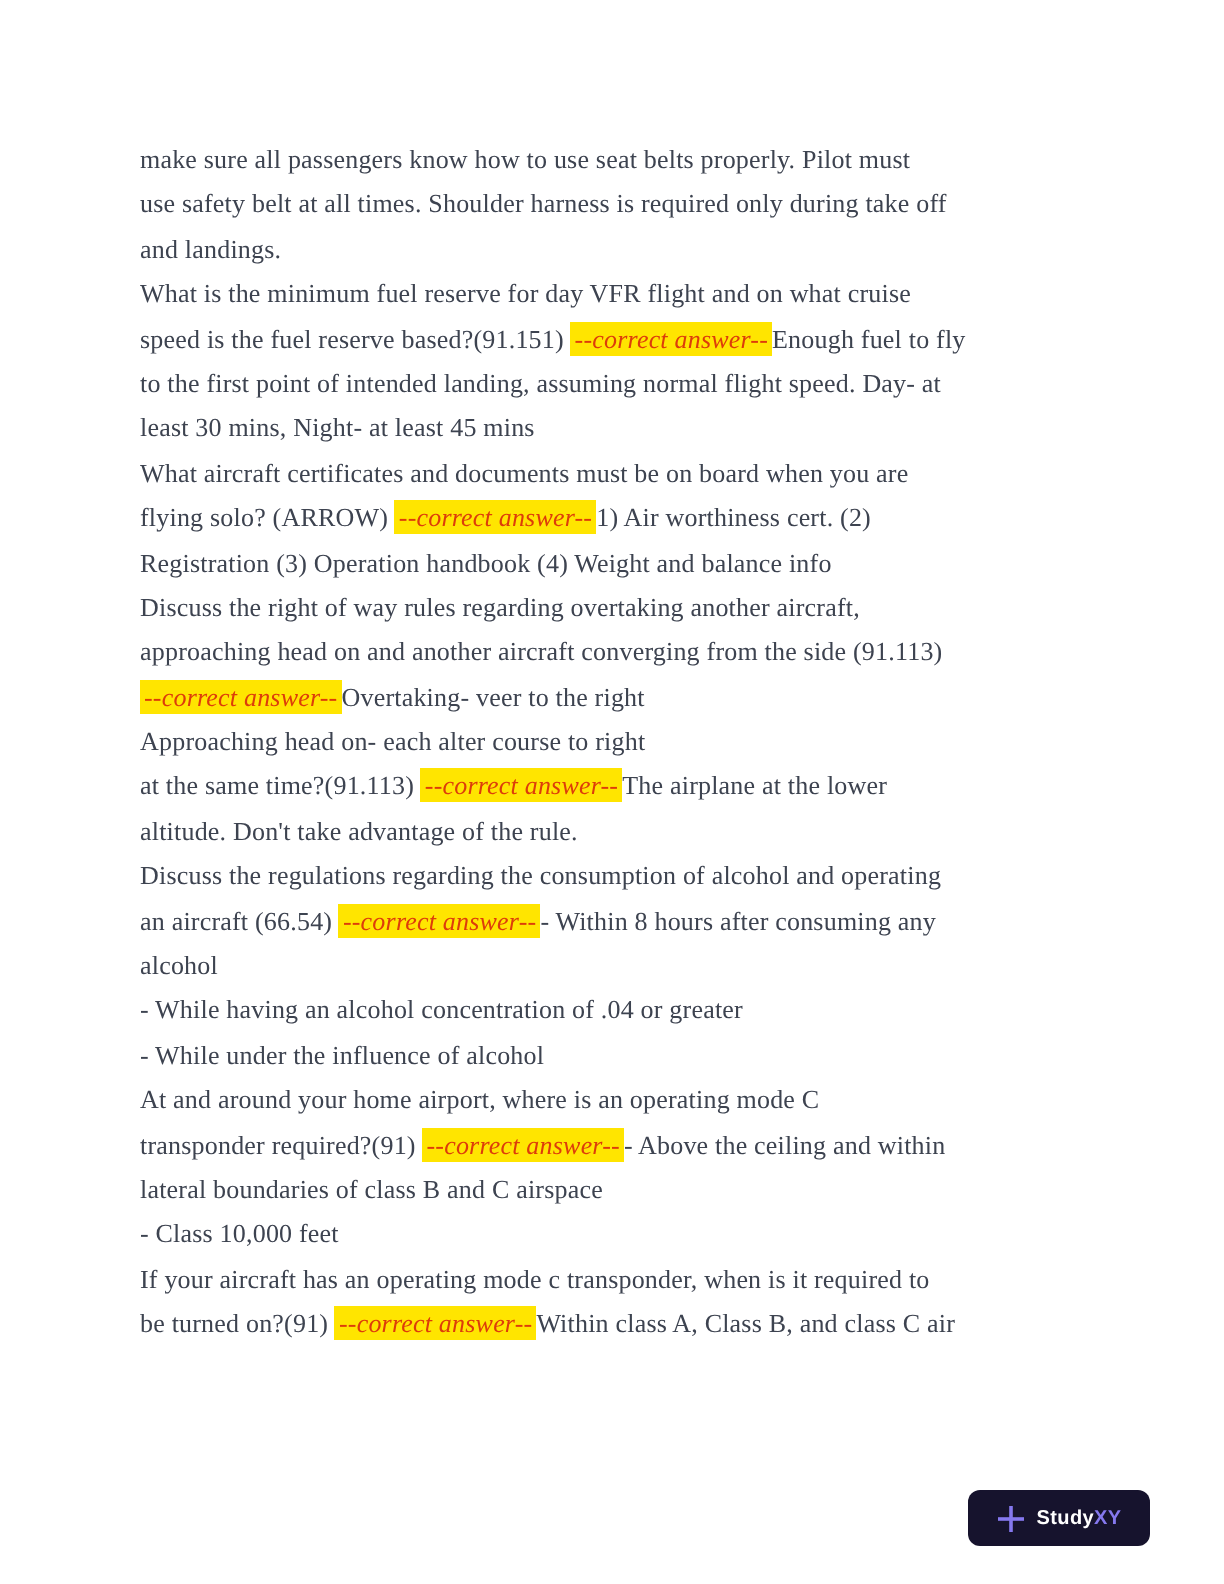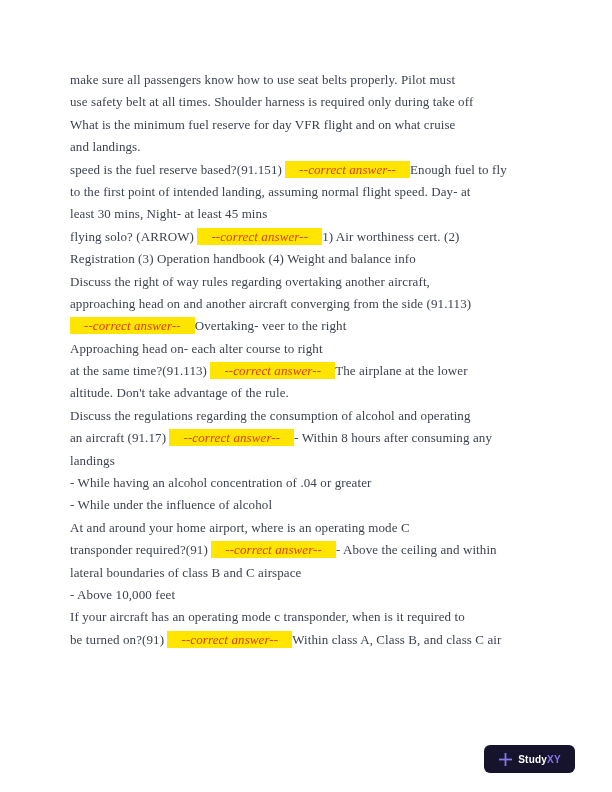--- a/index.html
+++ b/index.html
@@ -34,21 +34,21 @@
     letter-spacing:0.1px;
   }
   .line{
     white-space:nowrap;
     height:22.4px;
   }
   .hl{
     background:var(--hl-bg);
     color:var(--hl-color);
     font-style:italic;
-    padding:1px 14px;
+    padding:1px 2px;
   }
   .logo{
     position:absolute;
     left:484px;
     top:745px;
     width:91px;
     height:28px;
     background:var(--logo-bg);
     border-radius:6px;
     display:flex;
@@ -73,42 +73,43 @@
   }
 </style>
 </head>
 <body>
 
 <div class="page">
 
   <div class="doc-text">
       <div class="line"><span>make sure all passengers know how to use seat belts properly. Pilot must</span></div>
       <div class="line"><span>use safety belt at all times. Shoulder harness is required only during take off</span></div>
+      <div class="line"><span>and landings.</span></div>
       <div class="line"><span>What is the minimum fuel reserve for day VFR flight and on what cruise</span></div>
-      <div class="line"><span>and landings.</span></div>
       <div class="line"><span>speed is the fuel reserve based?(91.151) </span><span class="hl">--correct answer--</span><span>Enough fuel to fly</span></div>
       <div class="line"><span>to the first point of intended landing, assuming normal flight speed. Day- at</span></div>
       <div class="line"><span>least 30 mins, Night- at least 45 mins</span></div>
+      <div class="line"><span>What aircraft certificates and documents must be on board when you are</span></div>
       <div class="line"><span>flying solo? (ARROW) </span><span class="hl">--correct answer--</span><span>1) Air worthiness cert. (2)</span></div>
       <div class="line"><span>Registration (3) Operation handbook (4) Weight and balance info</span></div>
       <div class="line"><span>Discuss the right of way rules regarding overtaking another aircraft,</span></div>
       <div class="line"><span>approaching head on and another aircraft converging from the side (91.113)</span></div>
       <div class="line"><span class="hl">--correct answer--</span><span>Overtaking- veer to the right</span></div>
       <div class="line"><span>Approaching head on- each alter course to right</span></div>
       <div class="line"><span>at the same time?(91.113) </span><span class="hl">--correct answer--</span><span>The airplane at the lower</span></div>
       <div class="line"><span>altitude. Don't take advantage of the rule.</span></div>
       <div class="line"><span>Discuss the regulations regarding the consumption of alcohol and operating</span></div>
-      <div class="line"><span>an aircraft (91.17) </span><span class="hl">--correct answer--</span><span>- Within 8 hours after consuming any</span></div>
-      <div class="line"><span>landings</span></div>
+      <div class="line"><span>an aircraft (66.54) </span><span class="hl">--correct answer--</span><span>- Within 8 hours after consuming any</span></div>
+      <div class="line"><span>alcohol</span></div>
       <div class="line"><span>- While having an alcohol concentration of .04 or greater</span></div>
       <div class="line"><span>- While under the influence of alcohol</span></div>
       <div class="line"><span>At and around your home airport, where is an operating mode C</span></div>
       <div class="line"><span>transponder required?(91) </span><span class="hl">--correct answer--</span><span>- Above the ceiling and within</span></div>
       <div class="line"><span>lateral boundaries of class B and C airspace</span></div>
-      <div class="line"><span>- Above 10,000 feet</span></div>
+      <div class="line"><span>- Class 10,000 feet</span></div>
       <div class="line"><span>If your aircraft has an operating mode c transponder, when is it required to</span></div>
       <div class="line"><span>be turned on?(91) </span><span class="hl">--correct answer--</span><span>Within class A, Class B, and class C air</span></div>
     </div>
 
   <div class="logo">
     <span class="plus">
       <svg width="15" height="15" viewBox="0 0 15 15">
         <line x1="7.5" y1="1" x2="7.5" y2="14" stroke="#8578ee" stroke-width="1.8"></line>
         <line x1="1" y1="7.5" x2="14" y2="7.5" stroke="#8578ee" stroke-width="1.8"></line>
       </svg>

